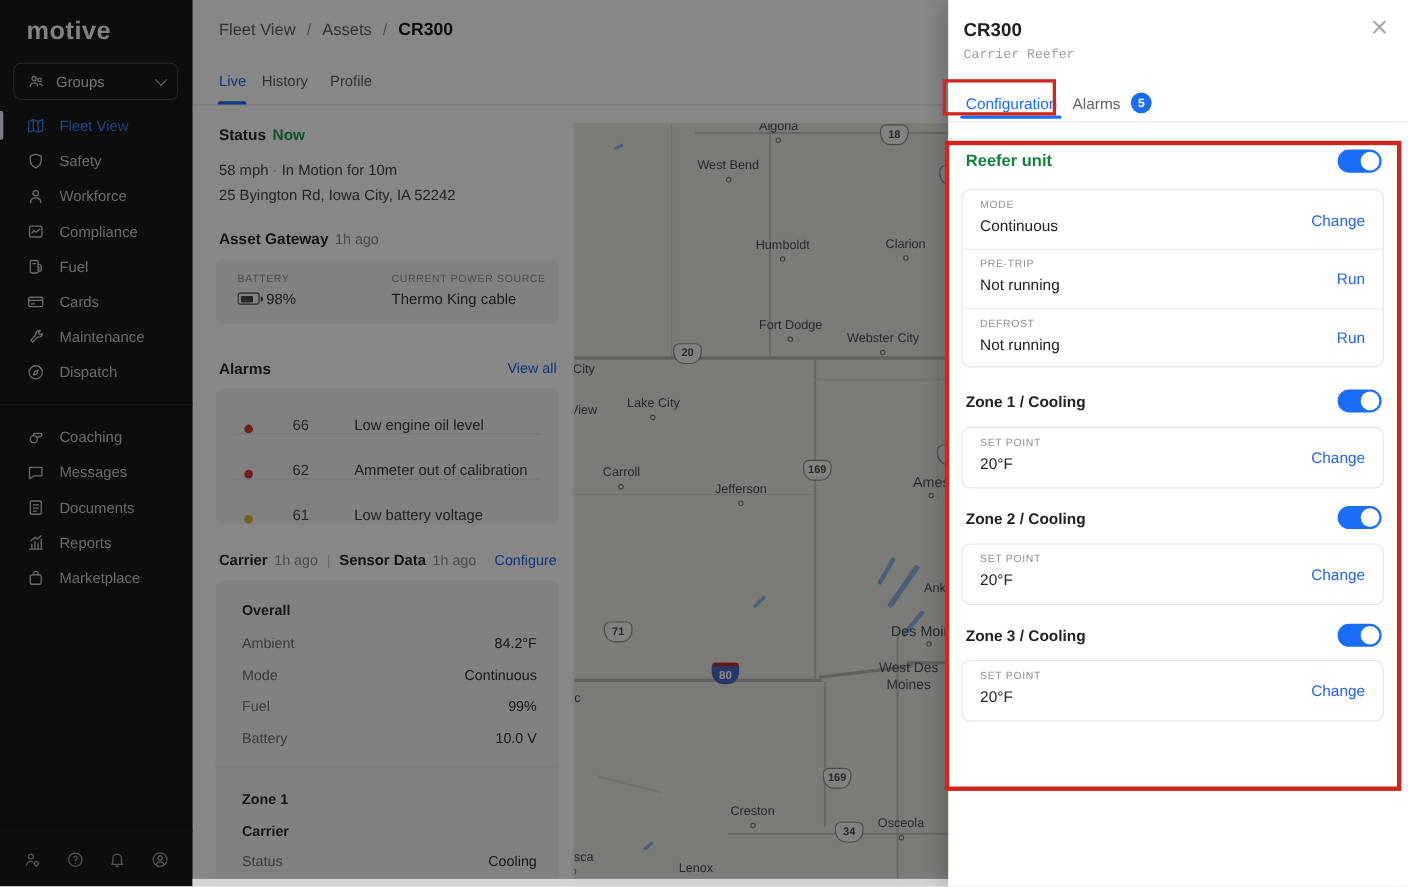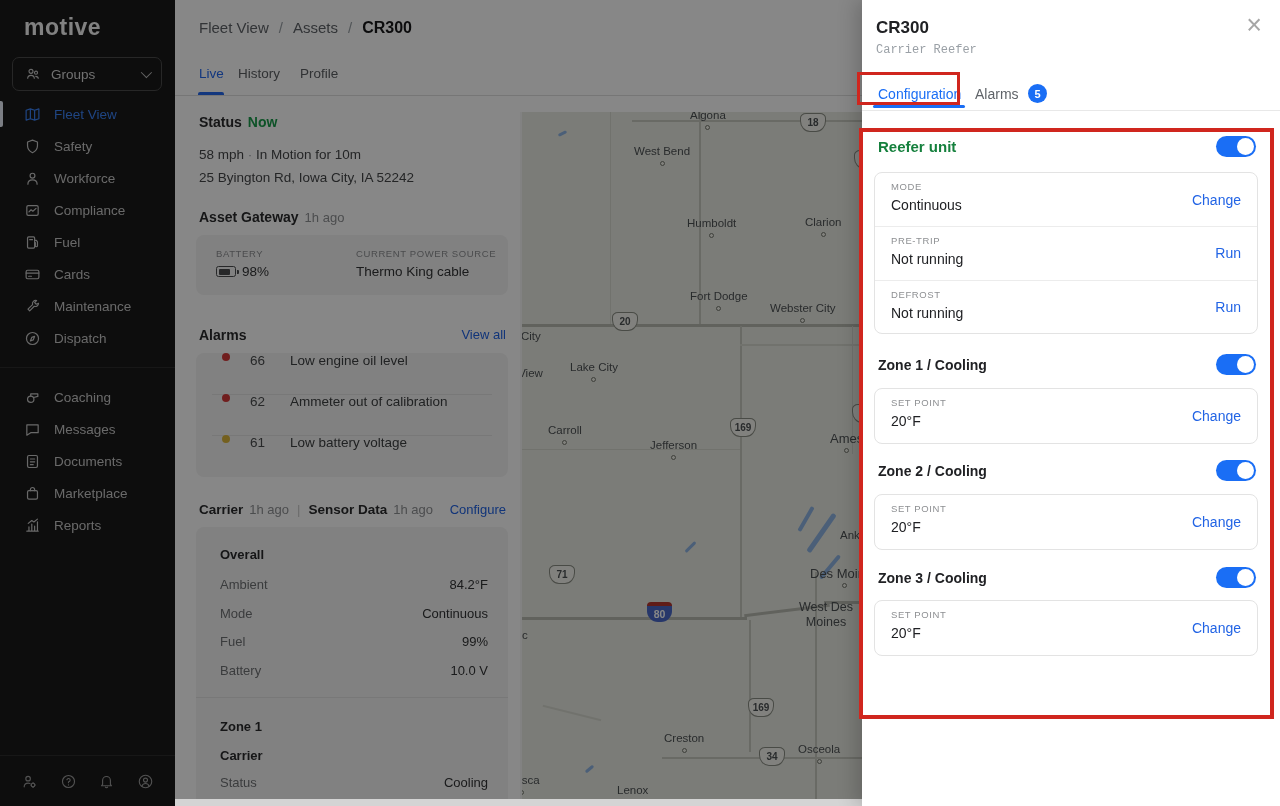--- a/index.html
+++ b/index.html
@@ -48,21 +48,21 @@
   .gw-card .c1 { position:absolute; left:20px; top:13px; }
   .gw-card .c2 { position:absolute; left:160px; top:13px; }
   .gw-val { margin-top:5px; font-size:13.5px; color:#323335; display:flex; align-items:center; gap:6px; }
   .batt { width:20px; height:11px; border:1.5px solid #4b4d4f; border-radius:2.5px; position:relative; }
   .batt::before { content:""; position:absolute; left:1.5px; top:1.5px; bottom:1.5px; width:11px; background:#4b4d4f; border-radius:1px; }
   .batt::after { content:""; position:absolute; right:-4px; top:2.5px; width:2.5px; height:4px; background:#4b4d4f; border-radius:0 1px 1px 0; }
 
   .t-alarms { position:absolute; left:24px; top:231px; }
   .viewall { position:absolute; right:14px; top:231px; font-size:13px; color:#2264e5; cursor:pointer; }
   .al-card { position:absolute; left:21px; top:257px; width:312px; height:124px; background:#f4f4f4; border-radius:8px; }
-  .al-row { position:absolute; left:0; width:312px; height:41px; display:flex; align-items:flex-start; gap:0; }
+  .al-row { position:absolute; left:0; width:312px; height:41px; display:flex; align-items:flex-end; gap:16px; }
   .al-row .dot { width:8px; height:8px; border-radius:50%; margin-left:26px; flex:none; }
   .al-row .code { width:26px; margin-left:20px; font-size:13.5px; color:#4a4c4e; }
   .al-row .txt { margin-left:14px; font-size:13.5px; color:#3e4042; }
   .al-sep { position:absolute; left:16px; right:16px; height:1px; background:#e2e2e2; }
 
   .carrier-row { position:absolute; left:24px; top:406px; font-size:13px; color:#8f9194; display:flex; align-items:baseline; gap:6px; white-space:nowrap; }
   .carrier-row b { color:#2a2b2d; font-size:13.5px; }
   .carrier-row .vbar { color:#c9c9c9; margin:0 2px; }
   .cfg-link { position:absolute; right:14px; top:406px; font-size:13px; color:#2264e5; cursor:pointer; }
 
@@ -204,30 +204,30 @@
       </div>
       <div class="nav-item">
         <svg viewBox="0 0 24 24">
             <rect x="5" y="3.5" width="14" height="17" rx="2"></rect>
             <path d="M9 8.5h6M9 12.5h6M9 16.5h4"></path>
           </svg>
         <span>Documents</span>
       </div>
       <div class="nav-item">
         <svg viewBox="0 0 24 24">
+            <path d="M4 20h16M7 20v-6M11 20V10M15 20v-7M19 20V7M6 9l5-4 3 2 5-4"></path>
+          </svg>
+        <span>Reports</span>
+      </div>
+      <div class="nav-item">
+        <svg viewBox="0 0 24 24">
             <rect x="5" y="8" width="14" height="12" rx="2"></rect>
             <path d="M9 8V6.5a3 3 0 016 0V8"></path>
           </svg>
         <span>Marketplace</span>
-      </div>
-      <div class="nav-item">
-        <svg viewBox="0 0 24 24">
-            <path d="M4 20h16M7 20v-6M11 20V10M15 20v-7M19 20V7M6 9l5-4 3 2 5-4"></path>
-          </svg>
-        <span>Reports</span>
       </div>
     </div>
 
     <div class="side-foot">
       <svg viewBox="0 0 24 24">
           <circle cx="10" cy="8" r="3.2"></circle>
           <path d="M4.5 19.5c0-3.4 2.4-5.3 5.5-5.3 1 0 1.9.2 2.7.6"></path>
           <circle cx="17" cy="17" r="2.6"></circle>
           <path d="M17 13.5v1M17 19.5v1M13.9 17h1M19.1 17h1"></path>
         </svg>

